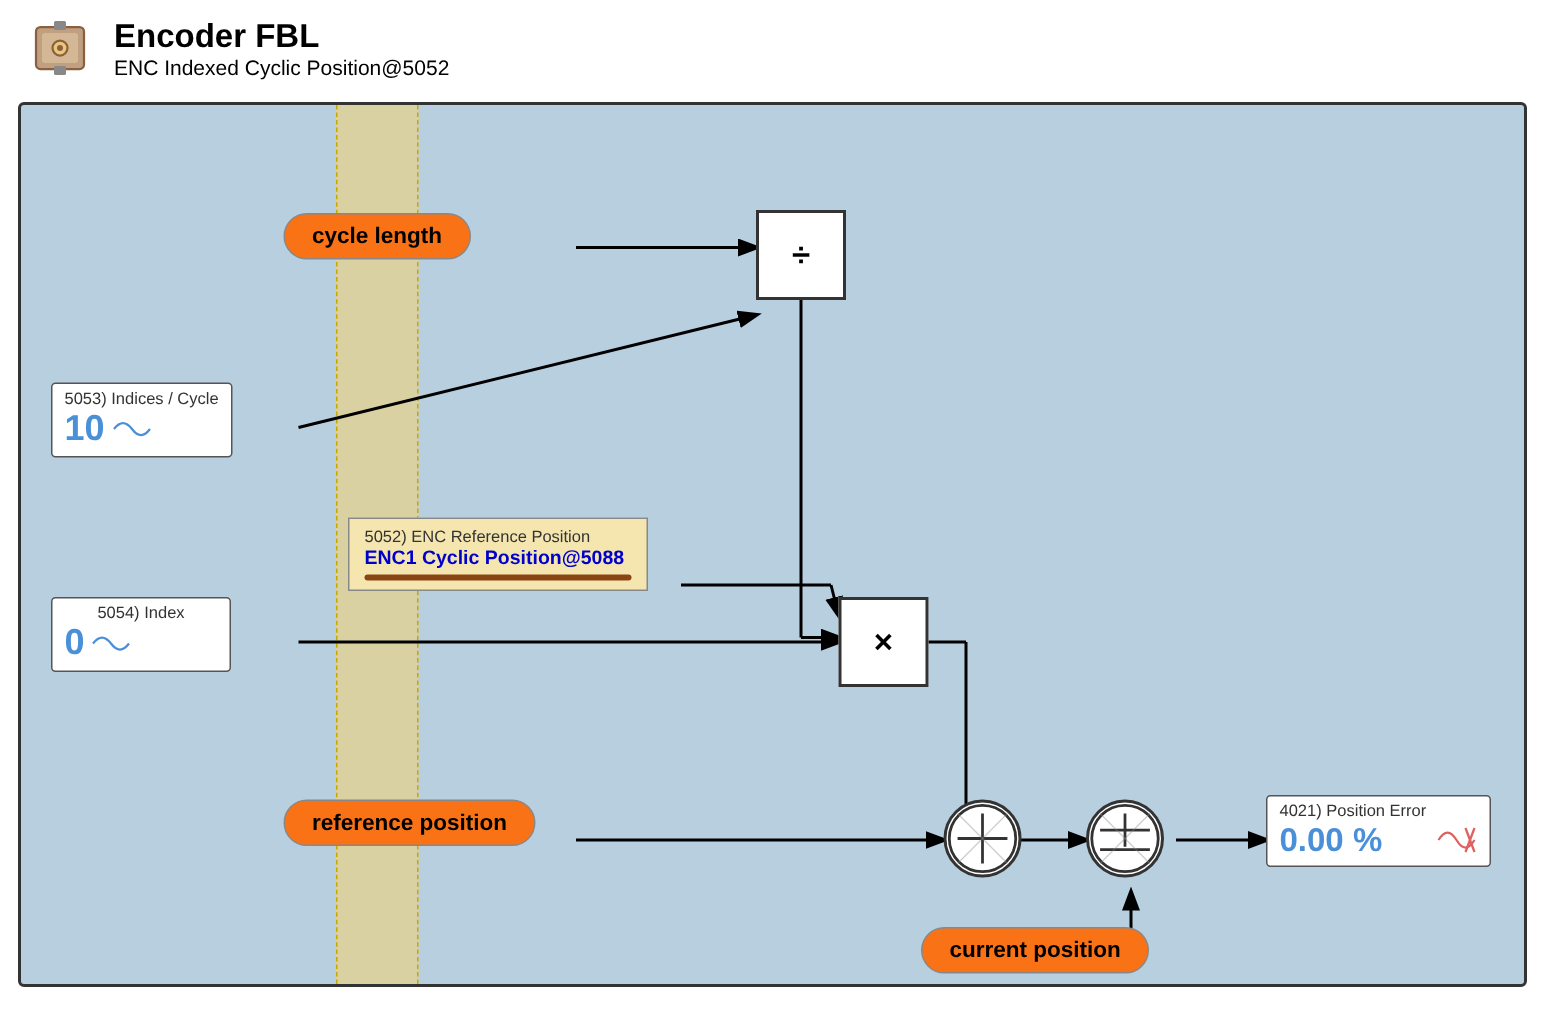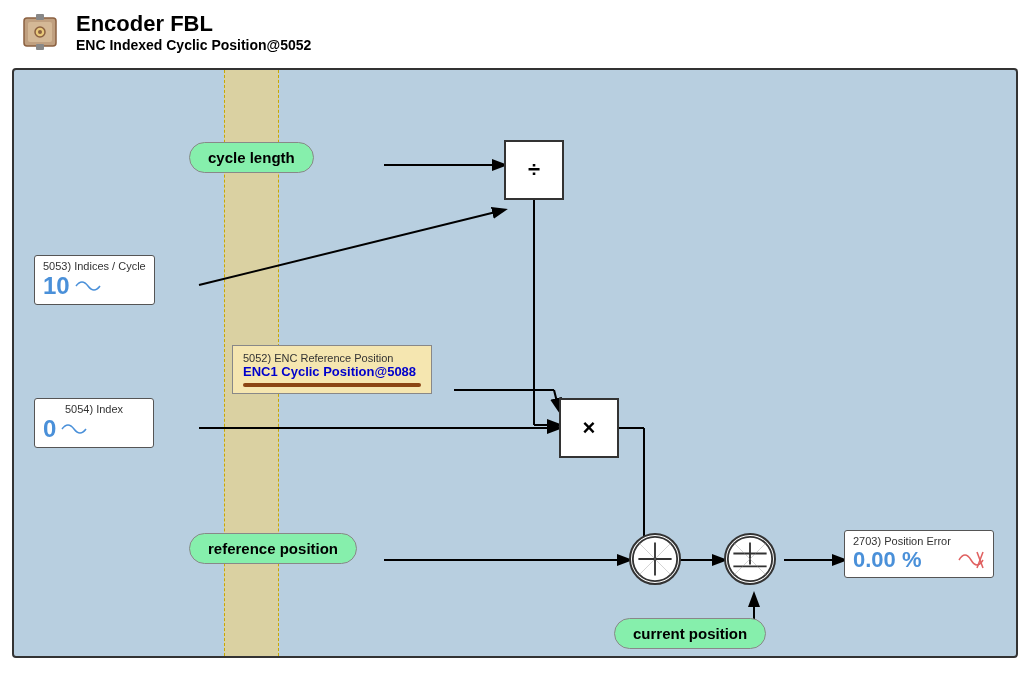--- a/index.html
+++ b/index.html
@@ -21,21 +21,21 @@
       height: 48px;
       margin-right: 12px;
     }
     .header-text h1 {
       font-size: 22px;
       font-weight: bold;
       color: #000;
     }
     .header-text h2 {
       font-size: 14px;
-      font-weight: bold;
+      font-weight: normal;
       color: #000;
     }
     .diagram-container {
       margin: 4px 12px 12px 12px;
       background: #b8cfe0;
       border: 2px solid #333;
       border-radius: 4px;
       position: relative;
       height: 590px;
     }
@@ -73,21 +73,21 @@
       display: flex;
       align-items: center;
     }
     .input-box .value svg {
       margin-left: 4px;
     }
 
     
     .pill-label {
       position: absolute;
-      background: #86efac;
+      background: #f97316;
       border: 1.5px solid #888;
       border-radius: 20px;
       padding: 6px 18px;
       font-size: 15px;
       font-weight: bold;
       color: #000;
     }
 
     
     .op-box {
@@ -285,21 +285,21 @@
       <line x1="8" y1="8" x2="44" y2="44" stroke="#888" stroke-width="1" opacity="0.4"></line>
       <line x1="44" y1="8" x2="8" y2="44" stroke="#888" stroke-width="1" opacity="0.4"></line>
     </svg>
   </div>
 
   <div class="pill-label" style="left: 600px; top: 548px;">
     <span>current position</span>
   </div>
 
   <div class="output-box" style="left: 830px; top: 460px; min-width: 150px;">
-    <div class="label">2703) Position Error</div>
+    <div class="label">4021) Position Error</div>
     <div class="value">
       <span>0.00 %</span>
       <svg width="28" height="24" viewBox="0 0 28 24">
         <path d="M2,12 Q8,2 14,12 Q20,22 26,12" fill="none" stroke="#e06060" stroke-width="1.5"></path>
         <line x1="20" y1="4" x2="26" y2="20" stroke="#e06060" stroke-width="1.5"></line>
         <line x1="26" y1="4" x2="20" y2="20" stroke="#e06060" stroke-width="1.5"></line>
       </svg>
     </div>
   </div>
 

